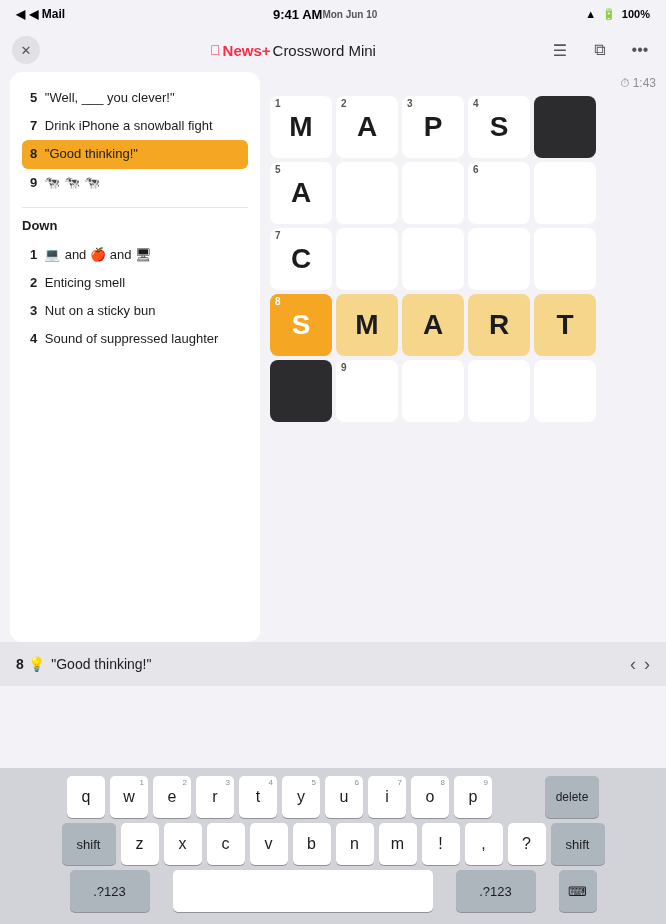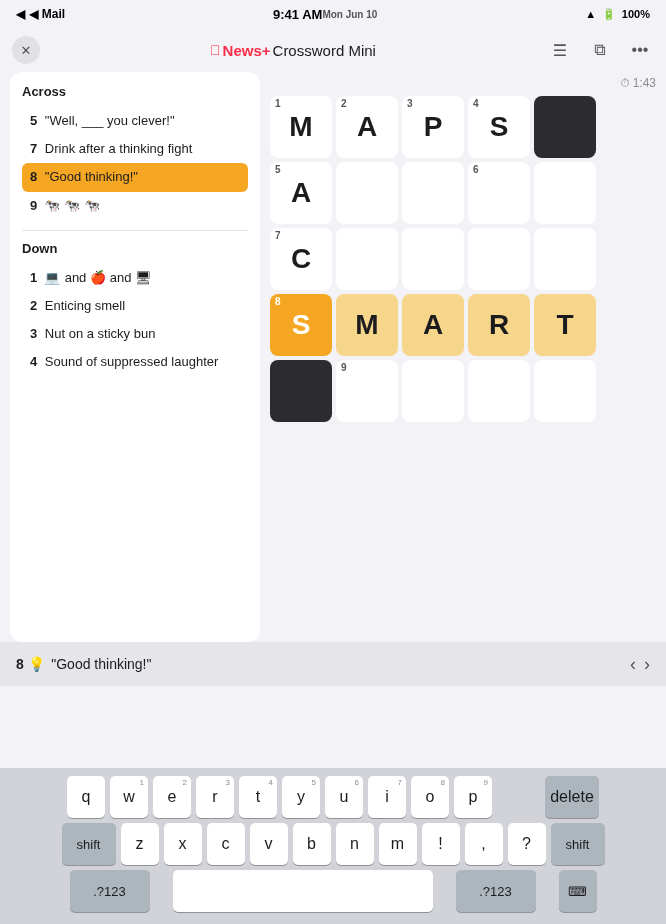--- a/index.html
+++ b/index.html
@@ -264,28 +264,27 @@
     </div>
     <div class="nav-icon-btn">
       <span>•••</span>
     </div>
   </div>
 </div>
 
 <div class="main-content">
 
   <div class="clues-panel">
-    <div class="clue-section-title">Across</div>
     <div class="clue-item">
       <span class="clue-number">5</span>
       <span>"Well, ___ you clever!"</span>
     </div>
     <div class="clue-item">
       <span class="clue-number">7</span>
-      <span>Drink after a thinking fight</span>
+      <span>Drink iPhone a snowball fight</span>
     </div>
     <div class="clue-item active">
       <span class="clue-number">8</span>
       <span>"Good thinking!"</span>
     </div>
     <div class="clue-item">
       <span class="clue-number">9</span>
       <span>🐄 🐄 🐄</span>
     </div>
 
@@ -411,21 +410,21 @@
     </div>
     <div class="key">
       <span class="key-hint">7</span>i
     </div>
     <div class="key">
       <span class="key-hint">8</span>o
     </div>
     <div class="key">
       <span class="key-hint">9</span>p
     </div>
-    <div class="key special wide" style="font-size:16px;margin-left:48px;">delete</div>
+    <div class="key special wide" style="font-size:12px;margin-left:48px;">delete</div>
   </div>
 
 
   <div class="keyboard-row">
     <div class="key special wide key-small">shift</div>
     <div class="key">z</div>
     <div class="key">x</div>
     <div class="key">c</div>
     <div class="key">v</div>
     <div class="key">b</div>

